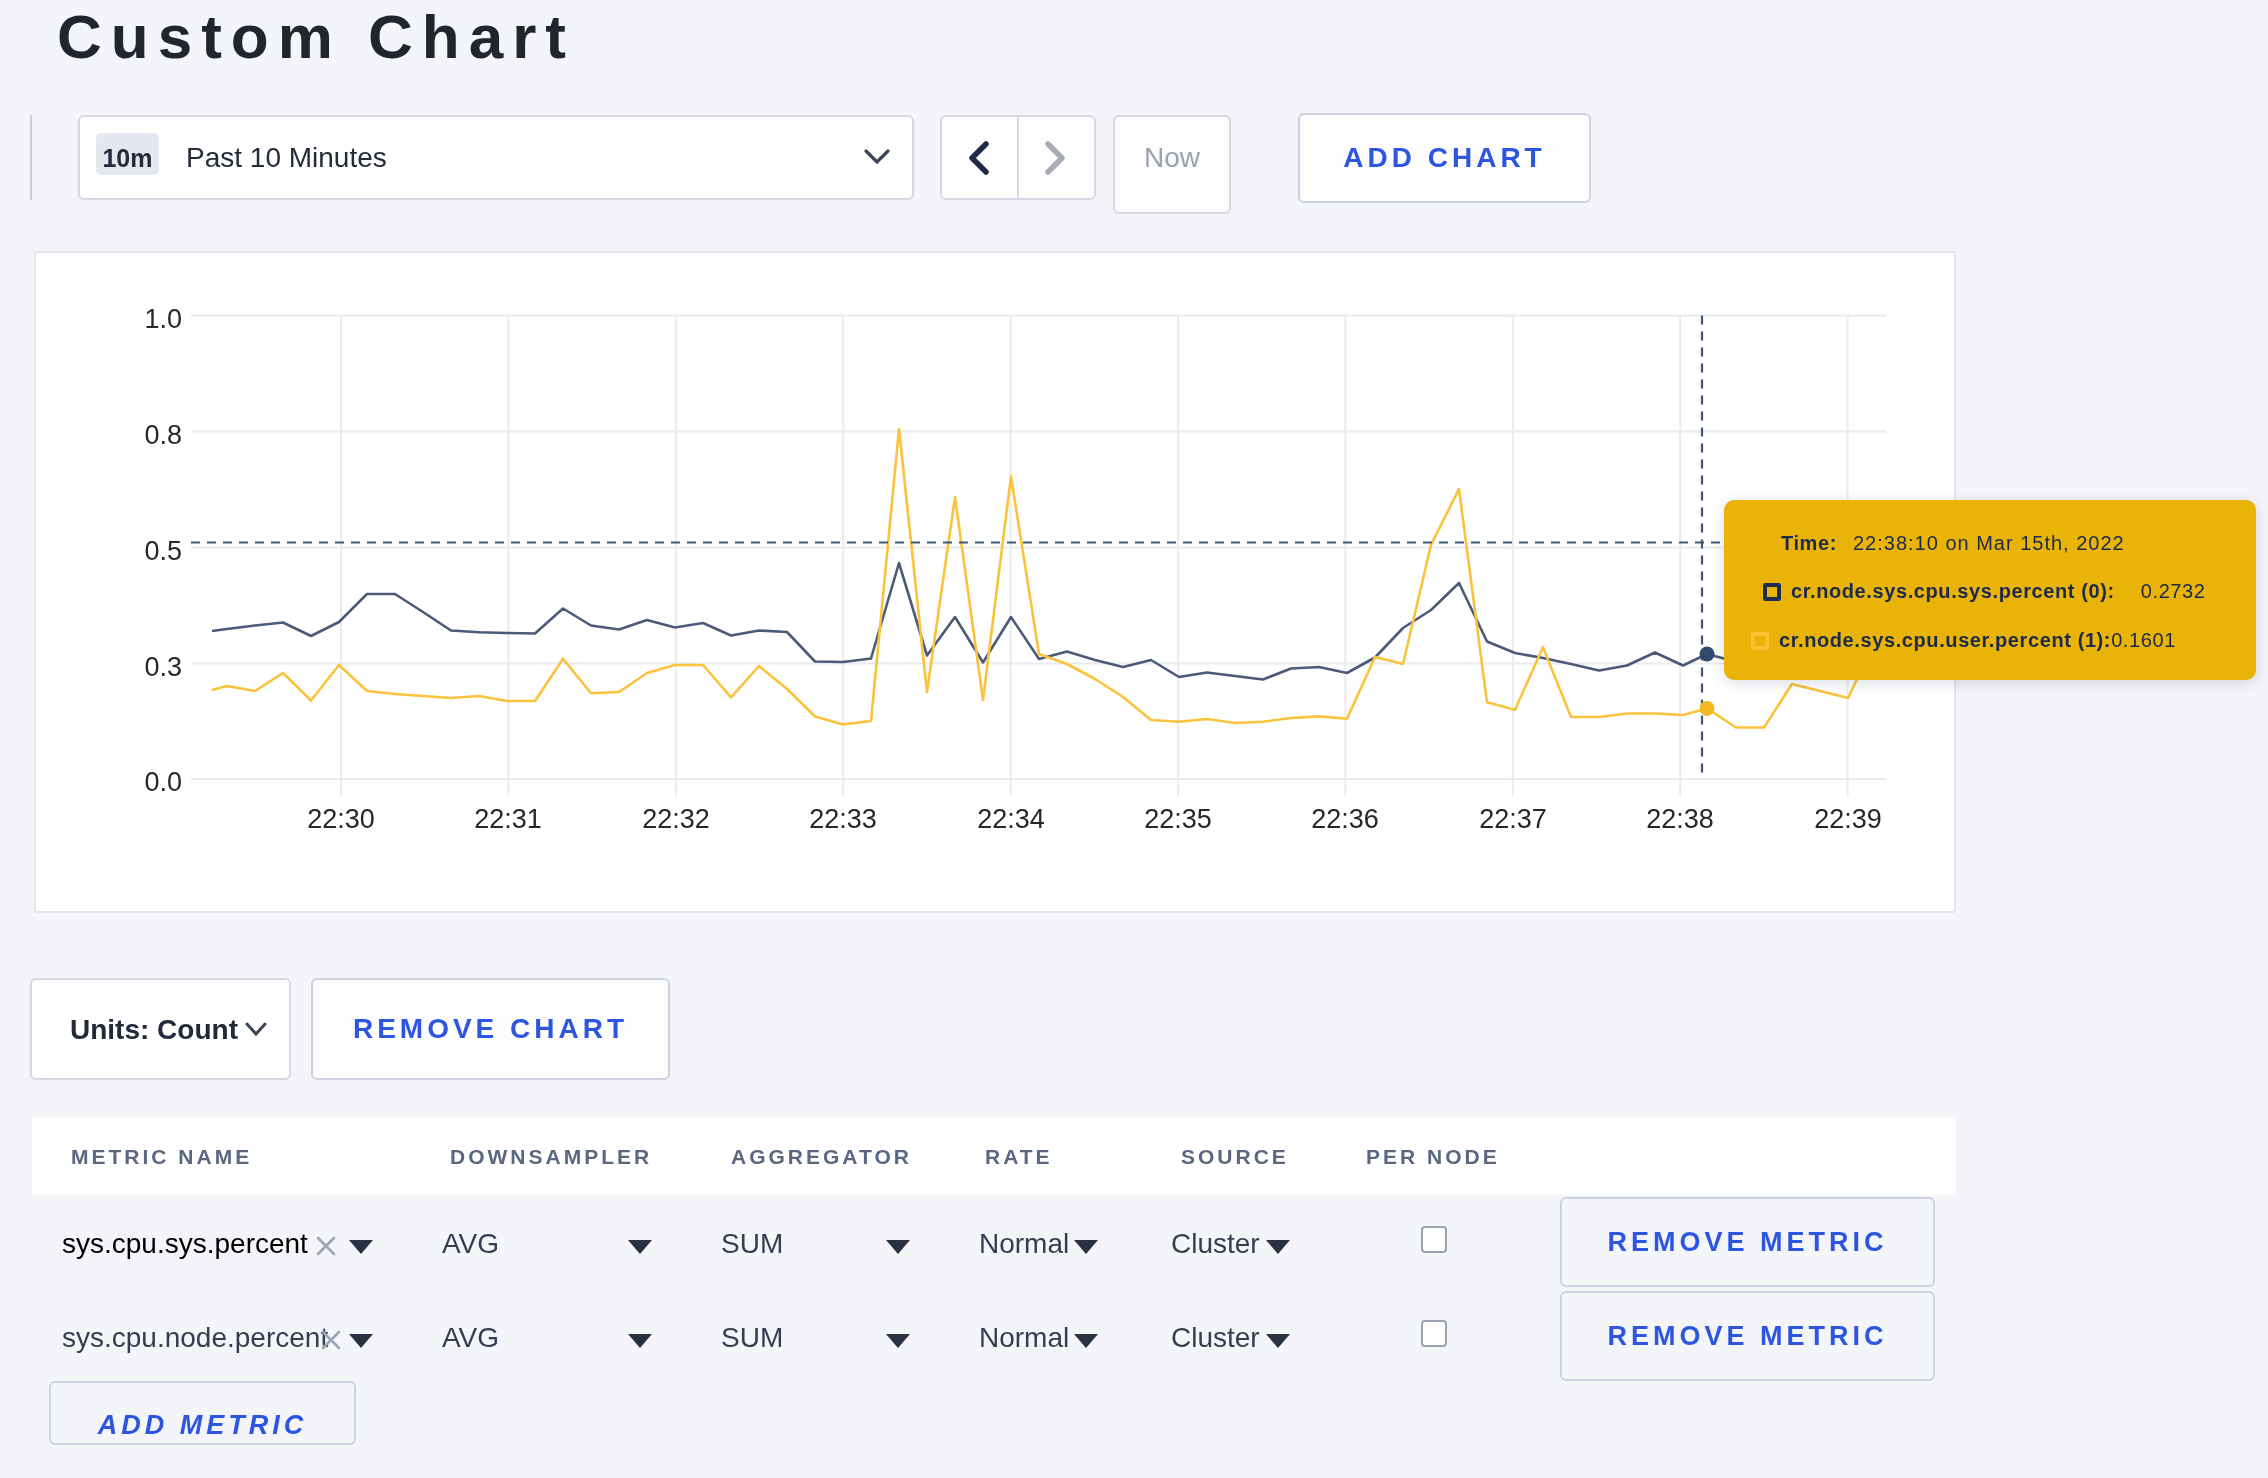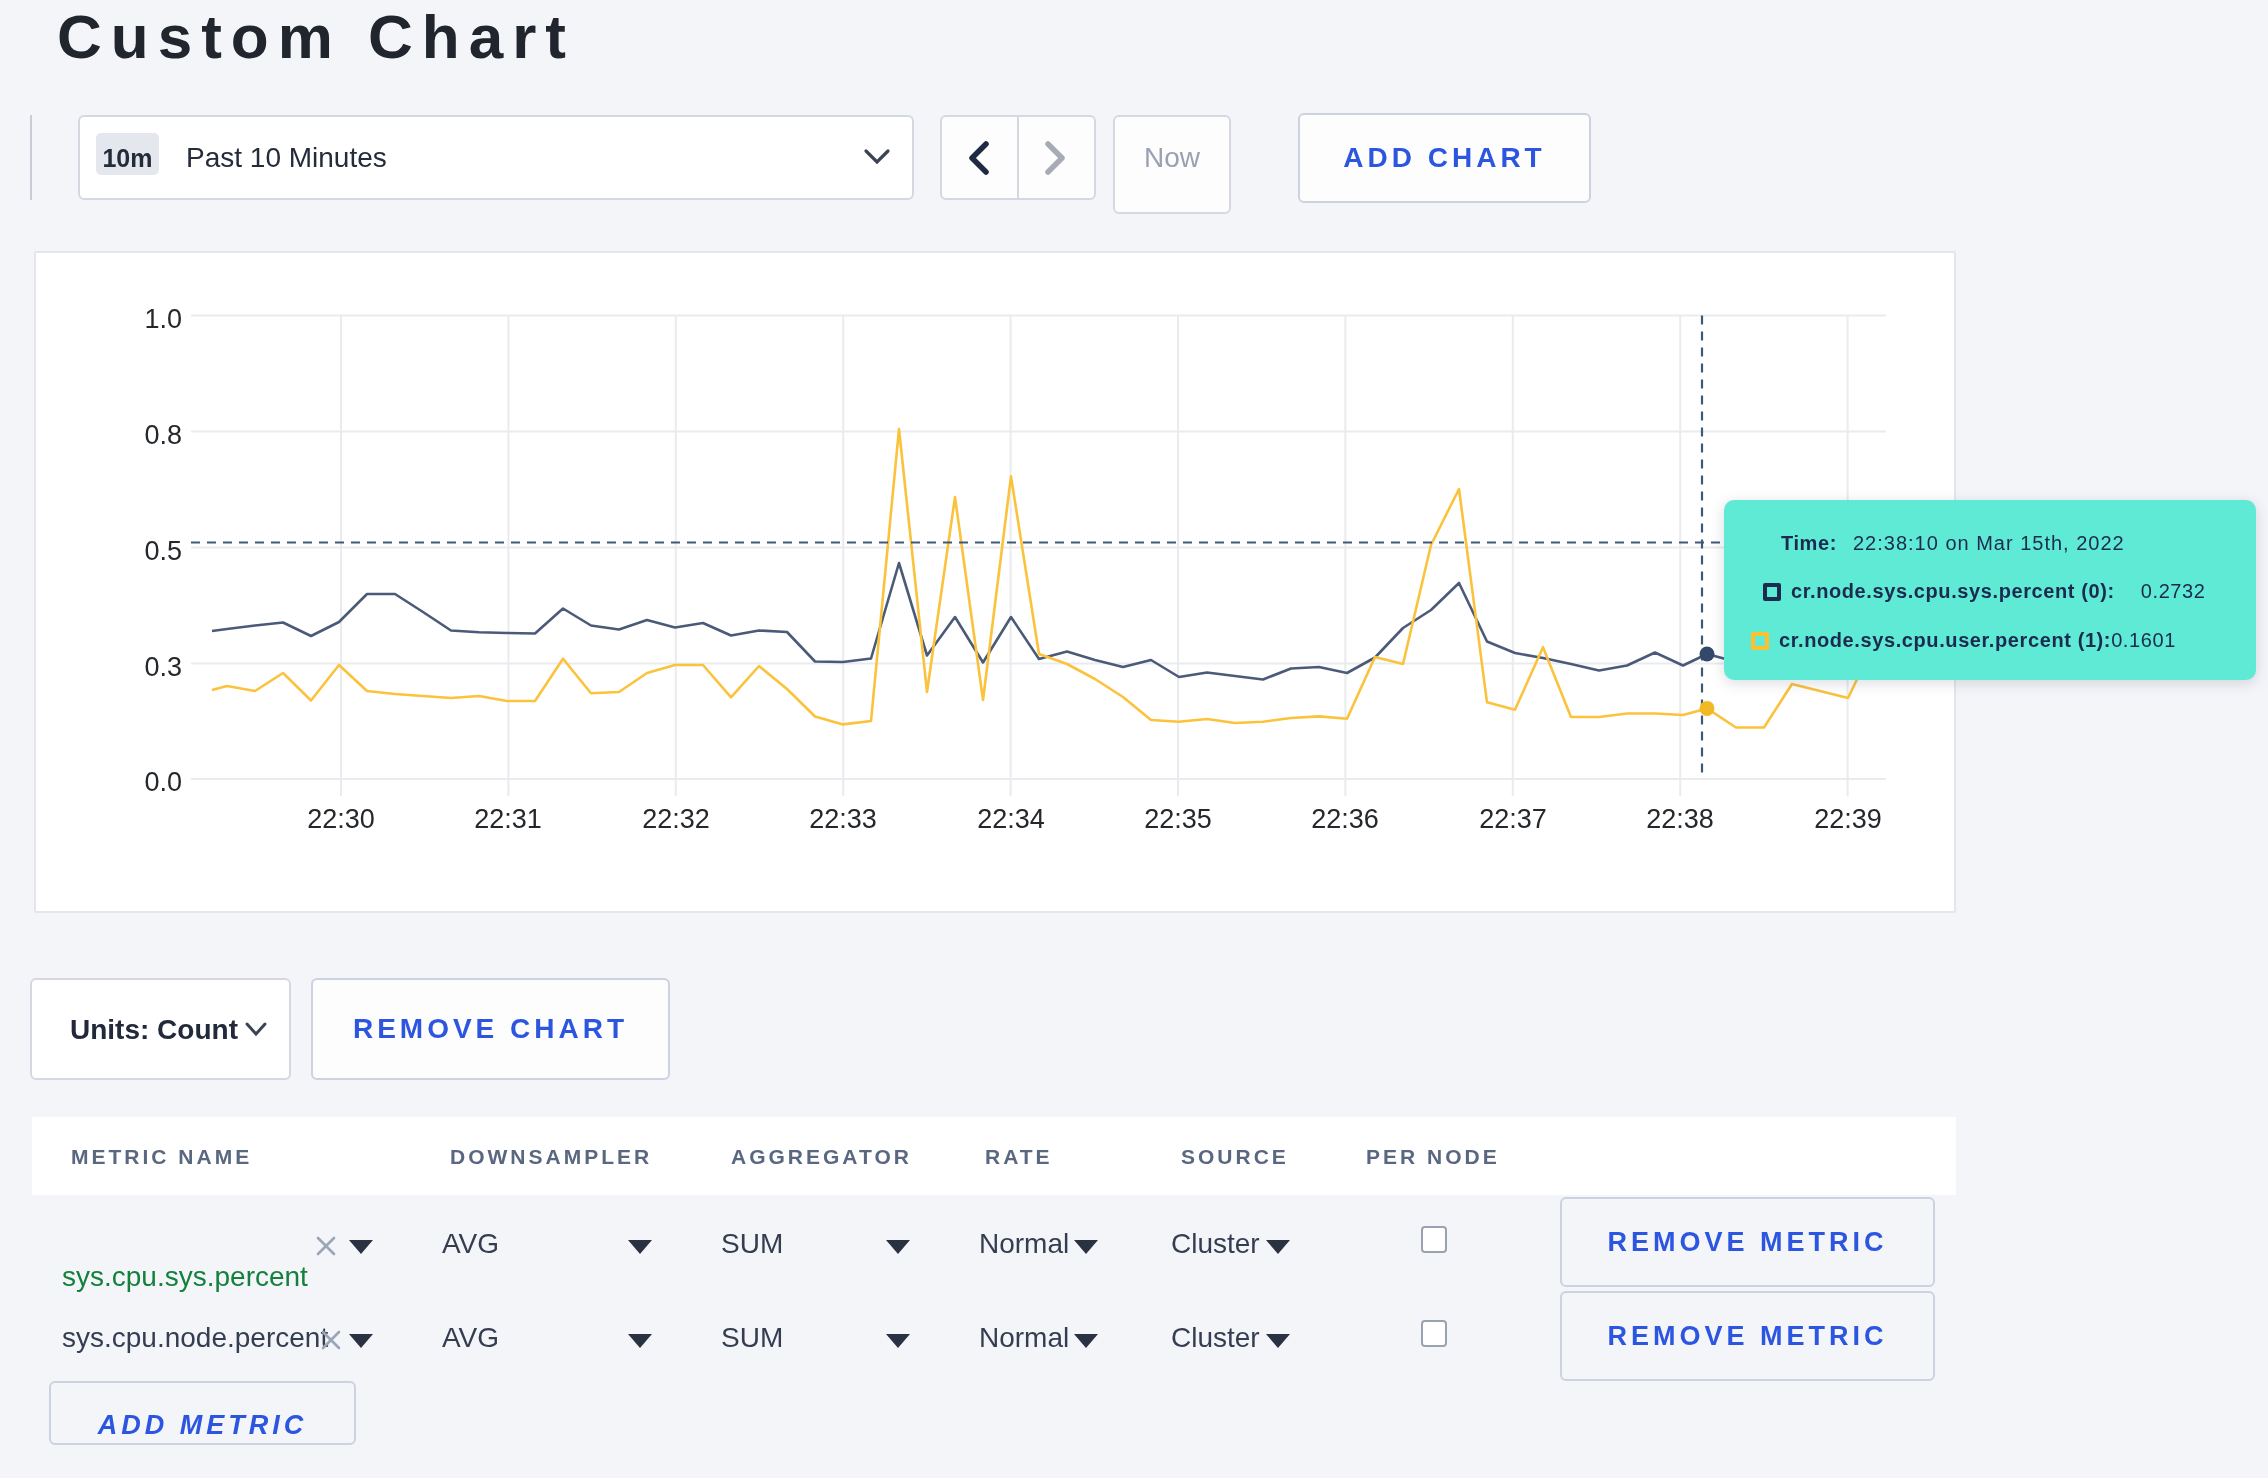--- a/index.html
+++ b/index.html
@@ -92,21 +92,21 @@
 1095,679 1123,697 1151,720 1179,721.7 1207,719 1235,723 1263,721.7 1291,718 1319,716.4
 1347,718.7 1375,657 1403,664 1431,545 1459,489 1487,702.3 1515,709.7 1543,647.2 1571,717
 1599,717 1627,713.5 1655,713.5 1683,715 1707,708.4 1736,727.5 1764,727.5 1792,684 1820,691 1848,698 1876,640 1886,628"></polyline>
 
   <line x1="191" y1="542.5" x2="2238" y2="542.5" stroke="#3f5a78" stroke-width="2.2" stroke-dasharray="9 7"></line>
   <line x1="1702" y1="315.5" x2="1702" y2="779" stroke="#3f5a78" stroke-width="2.2" stroke-dasharray="9 7"></line>
   <circle cx="1707" cy="654" r="7.5" fill="#33486b"></circle>
   <circle cx="1707" cy="708.4" r="7.5" fill="#f1b924"></circle>
 </svg>
 
-<div class="abs" style="left:1724px; top:500px; width:532px; height:180px; background:#5eead4; border-radius:10px; box-shadow:0 3px 14px rgba(50,60,90,.18); color:#1b2a4e; font-size:20px; letter-spacing:0.6px;">
+<div class="abs" style="left:1724px; top:500px; width:532px; height:180px; background:#eab308; border-radius:10px; box-shadow:0 3px 14px rgba(50,60,90,.18); color:#1b2a4e; font-size:20px; letter-spacing:0.6px;">
   <div class="abs" style="left:57px; top:535px; width:420px;"></div>
   <div class="abs" style="left:57px; top:32px;"><span style="font-weight:bold;">Time:</span><span style="margin-left:16px; letter-spacing:1px;">22:38:10 on Mar 15th, 2022</span></div>
   <div class="abs" style="left:27px; top:80px;margin-left:12px;"><span style="display:inline-block; width:18px; height:18px; border:4px solid #1c2c4e; border-radius:2px; vertical-align:-3px;"></span><span style="font-weight:bold; margin-left:10px;">cr.node.sys.cpu.sys.percent (0):</span><span style="margin-left:26px;">0.2732</span></div>
   <div class="abs" style="left:27px; top:129px;"><span style="display:inline-block; width:18px; height:18px; border:4px solid #fdc030; border-radius:2px; vertical-align:-3px;"></span><span style="font-weight:bold; margin-left:10px;">cr.node.sys.cpu.user.percent (1):</span><span style="">0.1601</span></div>
 </div>
 
 <div class="abs" style="left:30px; top:978px; width:261px; height:102px; background:#fff; border:2px solid #d5d8e0; border-radius:6px;"></div>
 <div class="abs" style="left:70px; top:1014px; font-size:28px; font-weight:bold; color:#22293a;">Units: Count</div>
 <svg class="abs" style="left:243px; top:1020px;" width="26" height="20" viewBox="0 0 26 20">
     <path d="M4 4 L13 14 L22 4" fill="none" stroke="#3b4354" stroke-width="3" stroke-linecap="round"></path>
@@ -114,21 +114,21 @@
 <div class="btn" style="left:311px; top:978px; width:359px; height:102px; line-height:98px; font-size:28px; background:#fdfdfe;">REMOVE CHART</div>
 
 <div class="abs" style="left:32px; top:1117px; width:1924px; height:78px; background:#fff;"></div>
 <div class="abs" style="top:1145px; left:71px;  font-size:21px; font-weight:bold; letter-spacing:3px; color:#5a6780;">METRIC NAME</div>
 <div class="abs" style="top:1145px; left:450px; font-size:21px; font-weight:bold; letter-spacing:3px; color:#5a6780;">DOWNSAMPLER</div>
 <div class="abs" style="top:1145px; left:731px; font-size:21px; font-weight:bold; letter-spacing:3px; color:#5a6780;">AGGREGATOR</div>
 <div class="abs" style="top:1145px; left:985px; font-size:21px; font-weight:bold; letter-spacing:3px; color:#5a6780;">RATE</div>
 <div class="abs" style="top:1145px; left:1181px; font-size:21px; font-weight:bold; letter-spacing:3px; color:#5a6780;">SOURCE</div>
 <div class="abs" style="top:1145px; left:1366px; font-size:21px; font-weight:bold; letter-spacing:3px; color:#5a6780;">PER NODE</div>
 
-<div class="abs" style="top:1228px; left:62px; font-size:28px; color:#15803d;margin-top:33px;">sys.cpu.sys.percent</div>
+<div class="abs" style="top:1228px; left:62px; font-size:28px; color:#000000;">sys.cpu.sys.percent</div>
 <svg class="abs" style="left:313px; top:1233px;" width="26" height="26" viewBox="0 0 26 26">
     <path d="M5 5 L21 21 M21 5 L5 21" stroke="#9aa5b8" stroke-width="2.6" stroke-linecap="round"></path>
   </svg>
 <div class="abs" style="left:349px; top:1240px; width:0; height:0; border-left:12px solid transparent; border-right:12px solid transparent; border-top:14px solid #2a3142;"></div>
 <div class="abs" style="top:1228px; left:442px; font-size:28px; color:#353e51;">AVG</div>
 <div class="abs" style="left:628px; top:1240px; width:0; height:0; border-left:12px solid transparent; border-right:12px solid transparent; border-top:14px solid #2a3142;"></div>
 <div class="abs" style="top:1228px; left:721px; font-size:28px; color:#353e51;">SUM</div>
 <div class="abs" style="left:886px; top:1240px; width:0; height:0; border-left:12px solid transparent; border-right:12px solid transparent; border-top:14px solid #2a3142;"></div>
 <div class="abs" style="top:1228px; left:979px; font-size:28px; color:#353e51;">Normal</div>
 <div class="abs" style="left:1074px; top:1240px; width:0; height:0; border-left:12px solid transparent; border-right:12px solid transparent; border-top:14px solid #2a3142;"></div>

